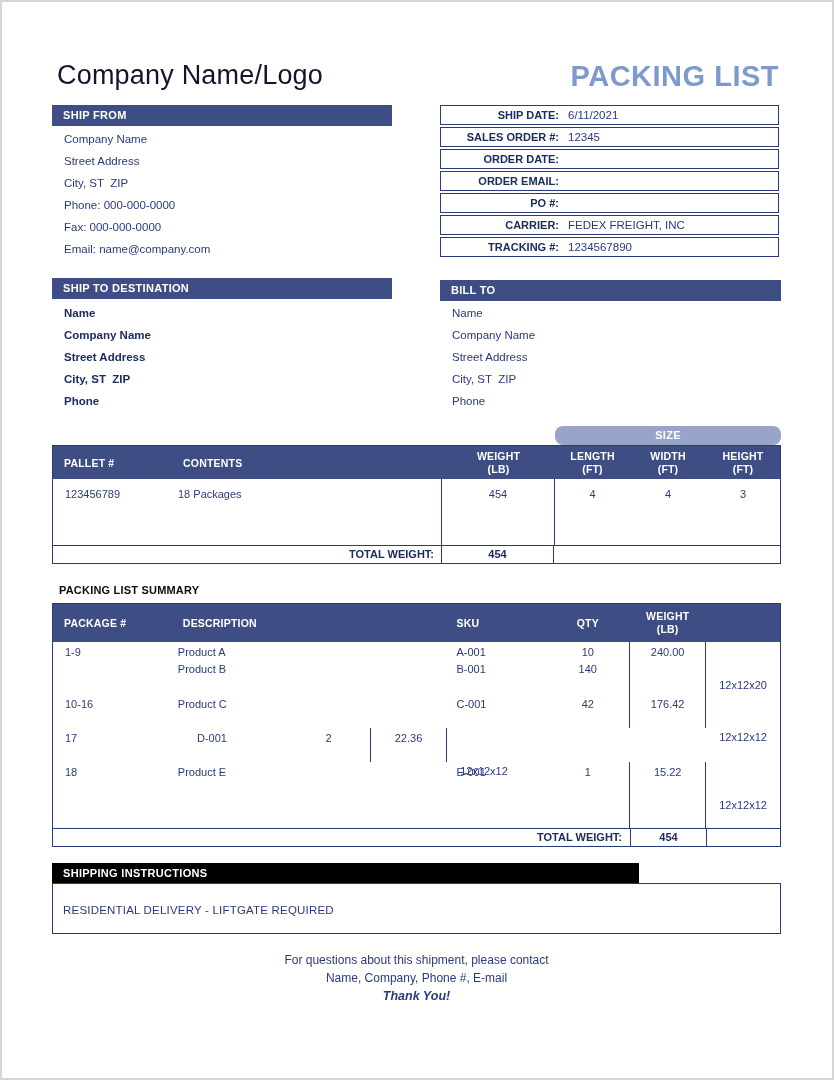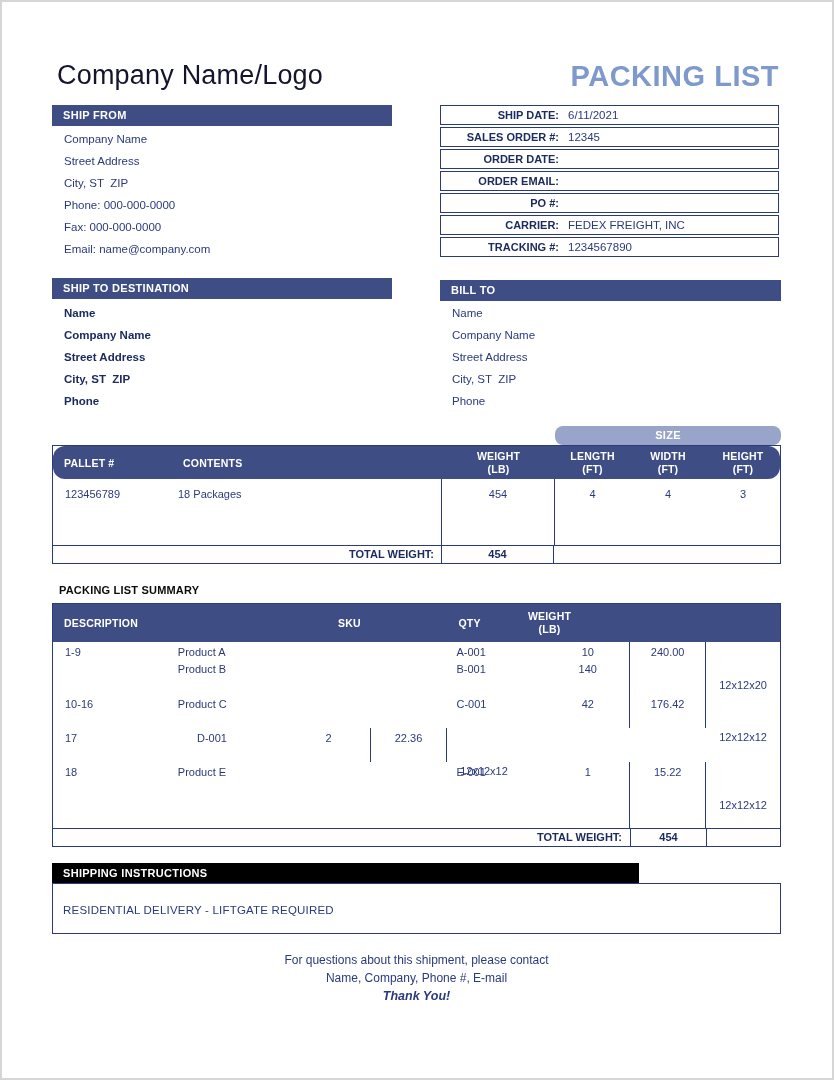--- a/index.html
+++ b/index.html
@@ -36,21 +36,21 @@
   .tbl{border:1px solid var(--border);background:#fff;}
   .thead{display:flex;background:var(--navy-bar);color:#fff;font-weight:bold;}
   .trow{display:flex;}
   .vr{border-right:1px solid var(--border);}
   .vl{border-left:1px solid var(--border);}
   .center{text-align:center;}
   
   .size-bar{left:553px;top:424px;width:226px;height:19px;background:var(--size-bar);
     color:#fff;font-weight:bold;font-size:11px;line-height:19px;text-align:center;letter-spacing:.3px;border-radius:8px;}
   .pallet-table{left:50px;top:443px;width:729px;}
-  .pallet-table .thead{height:33px;border-radius:12px;}
+  .pallet-table .thead{height:33px;}
   .pw0{width:119px;}.pw1{width:270px;}.pw2{width:113px;}.pw3{width:75px;}.pw4{width:76px;}.pw5{width:74px;}
   .hcell{font-size:10.5px;letter-spacing:.2px;}
   .hcell.single{display:flex;align-items:center;padding-left:11px;}
   .hcell.two{padding-top:4px;line-height:13px;text-align:center;}
   .pbody{height:66px;}
   .pbody .cell, .sbody .cell{font-size:11px;line-height:17px;padding-top:7px;color:var(--ink);}
   .cell.pl12{padding-left:12px;padding-top:7px;}
   .cell.pl6{padding-left:6px;}
   .total-row{display:flex;height:18px;border-top:1px solid var(--border);font-weight:bold;}
   .total-label{text-align:right;padding-right:8px;font-size:11px;line-height:17px;color:var(--ink-dark);}
@@ -174,20 +174,21 @@
     <div class="total-row">
       <div class="total-label" style="width:389px;">TOTAL WEIGHT:</div>
       <div class="total-value pw2 vr vl" style="margin-left:-1px;">454</div>
       <div style="flex:1;"></div>
     </div>
   </div>
 
   <div class="abs summary-title">PACKING LIST SUMMARY</div>
   <div class="abs tbl summary-table">
     <div class="thead">
+      <div class="hcell single sw0">PACKAGE #</div>
       <div class="hcell single sw1">DESCRIPTION</div>
       <div class="hcell single sw2">SKU</div>
       <div class="hcell qty sw3">QTY</div>
       <div class="hcell two sw4" style="padding-top:6px;">
         <div>WEIGHT</div>
         <div>(LB)</div>
       </div>
       <div class="hcell two sw5" style="padding-top:6px;">
         <div>LxWxH</div>
         <div>(IN)</div>

